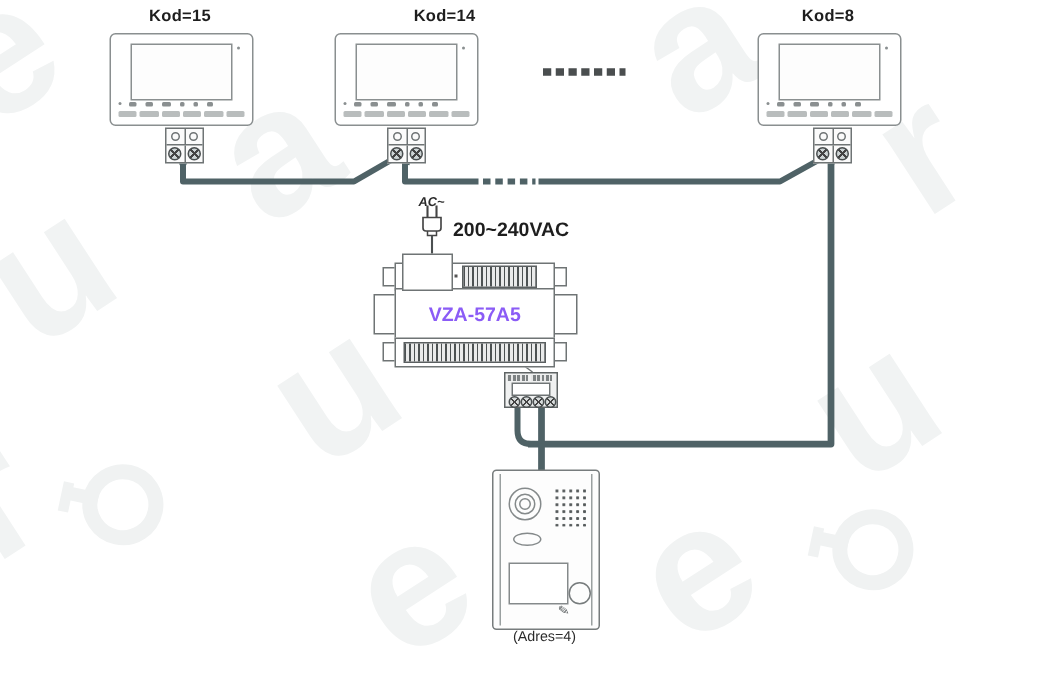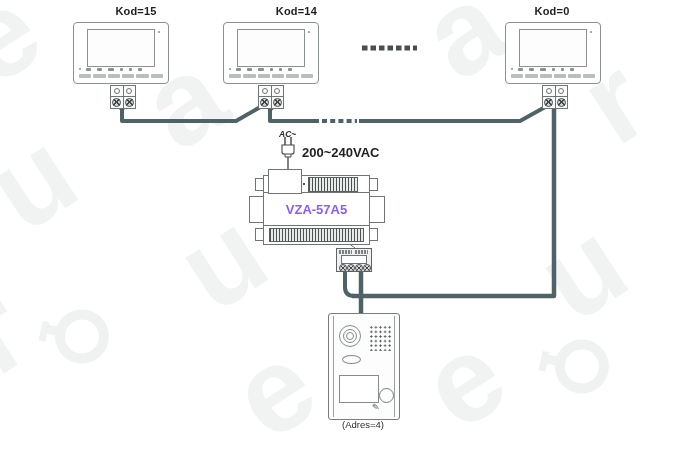--- a/index.html
+++ b/index.html
@@ -150,21 +150,21 @@
     <g stroke="#4f6266" stroke-width="2">
       <path d="M117 102 L121 110" fill="none"></path>
         <path d="M127 102 L123 110" fill="none"></path>
       <path d="M265 102 L263 108" fill="none"></path>
         <path d="M274 102 L272 110" fill="none"></path>
       <path d="M549 102 L548 108" fill="none"></path>
         <path d="M558 102 L555 110" fill="none"></path>
     </g>
   </svg>
 
-  <div class="mon-label" style="left:89px;">Kod=15</div>
+  <div class="mon-label" style="left:73px;">Kod=15</div>
   <div class="monitor" style="left:73px;top:22px;">
     <div class="mon-screen"></div>
     <div class="mon-dot" style="left:84px;top:8px;"></div>
     <div class="mon-dot" style="left:5px;top:45px;"></div>
     <div class="mon-btnrow">
       <i class="mon-btn" style="width:5px;"></i>
         <i class="mon-btn" style="width:5px;"></i>
         <i class="mon-btn" style="width:6px;"></i>
       <i class="mon-btn" style="width:3px;"></i>
         <i class="mon-btn" style="width:3px;"></i>
@@ -232,21 +232,21 @@
     <div class="conn-bot">
         <span>
           <i class="screw"></i>
         </span>
         <span>
           <i class="screw"></i>
         </span>
       </div>
   </div>
 
-  <div class="mon-label" style="left:505px;">Kod=0</div>
+  <div class="mon-label" style="left:505px;">Kod=8</div>
   <div class="monitor" style="left:505px;top:22px;">
     <div class="mon-screen"></div>
     <div class="mon-dot" style="left:84px;top:8px;"></div>
     <div class="mon-dot" style="left:5px;top:45px;"></div>
     <div class="mon-btnrow">
       <i class="mon-btn" style="width:5px;"></i>
         <i class="mon-btn" style="width:5px;"></i>
         <i class="mon-btn" style="width:6px;"></i>
       <i class="mon-btn" style="width:3px;"></i>
         <i class="mon-btn" style="width:3px;"></i>

